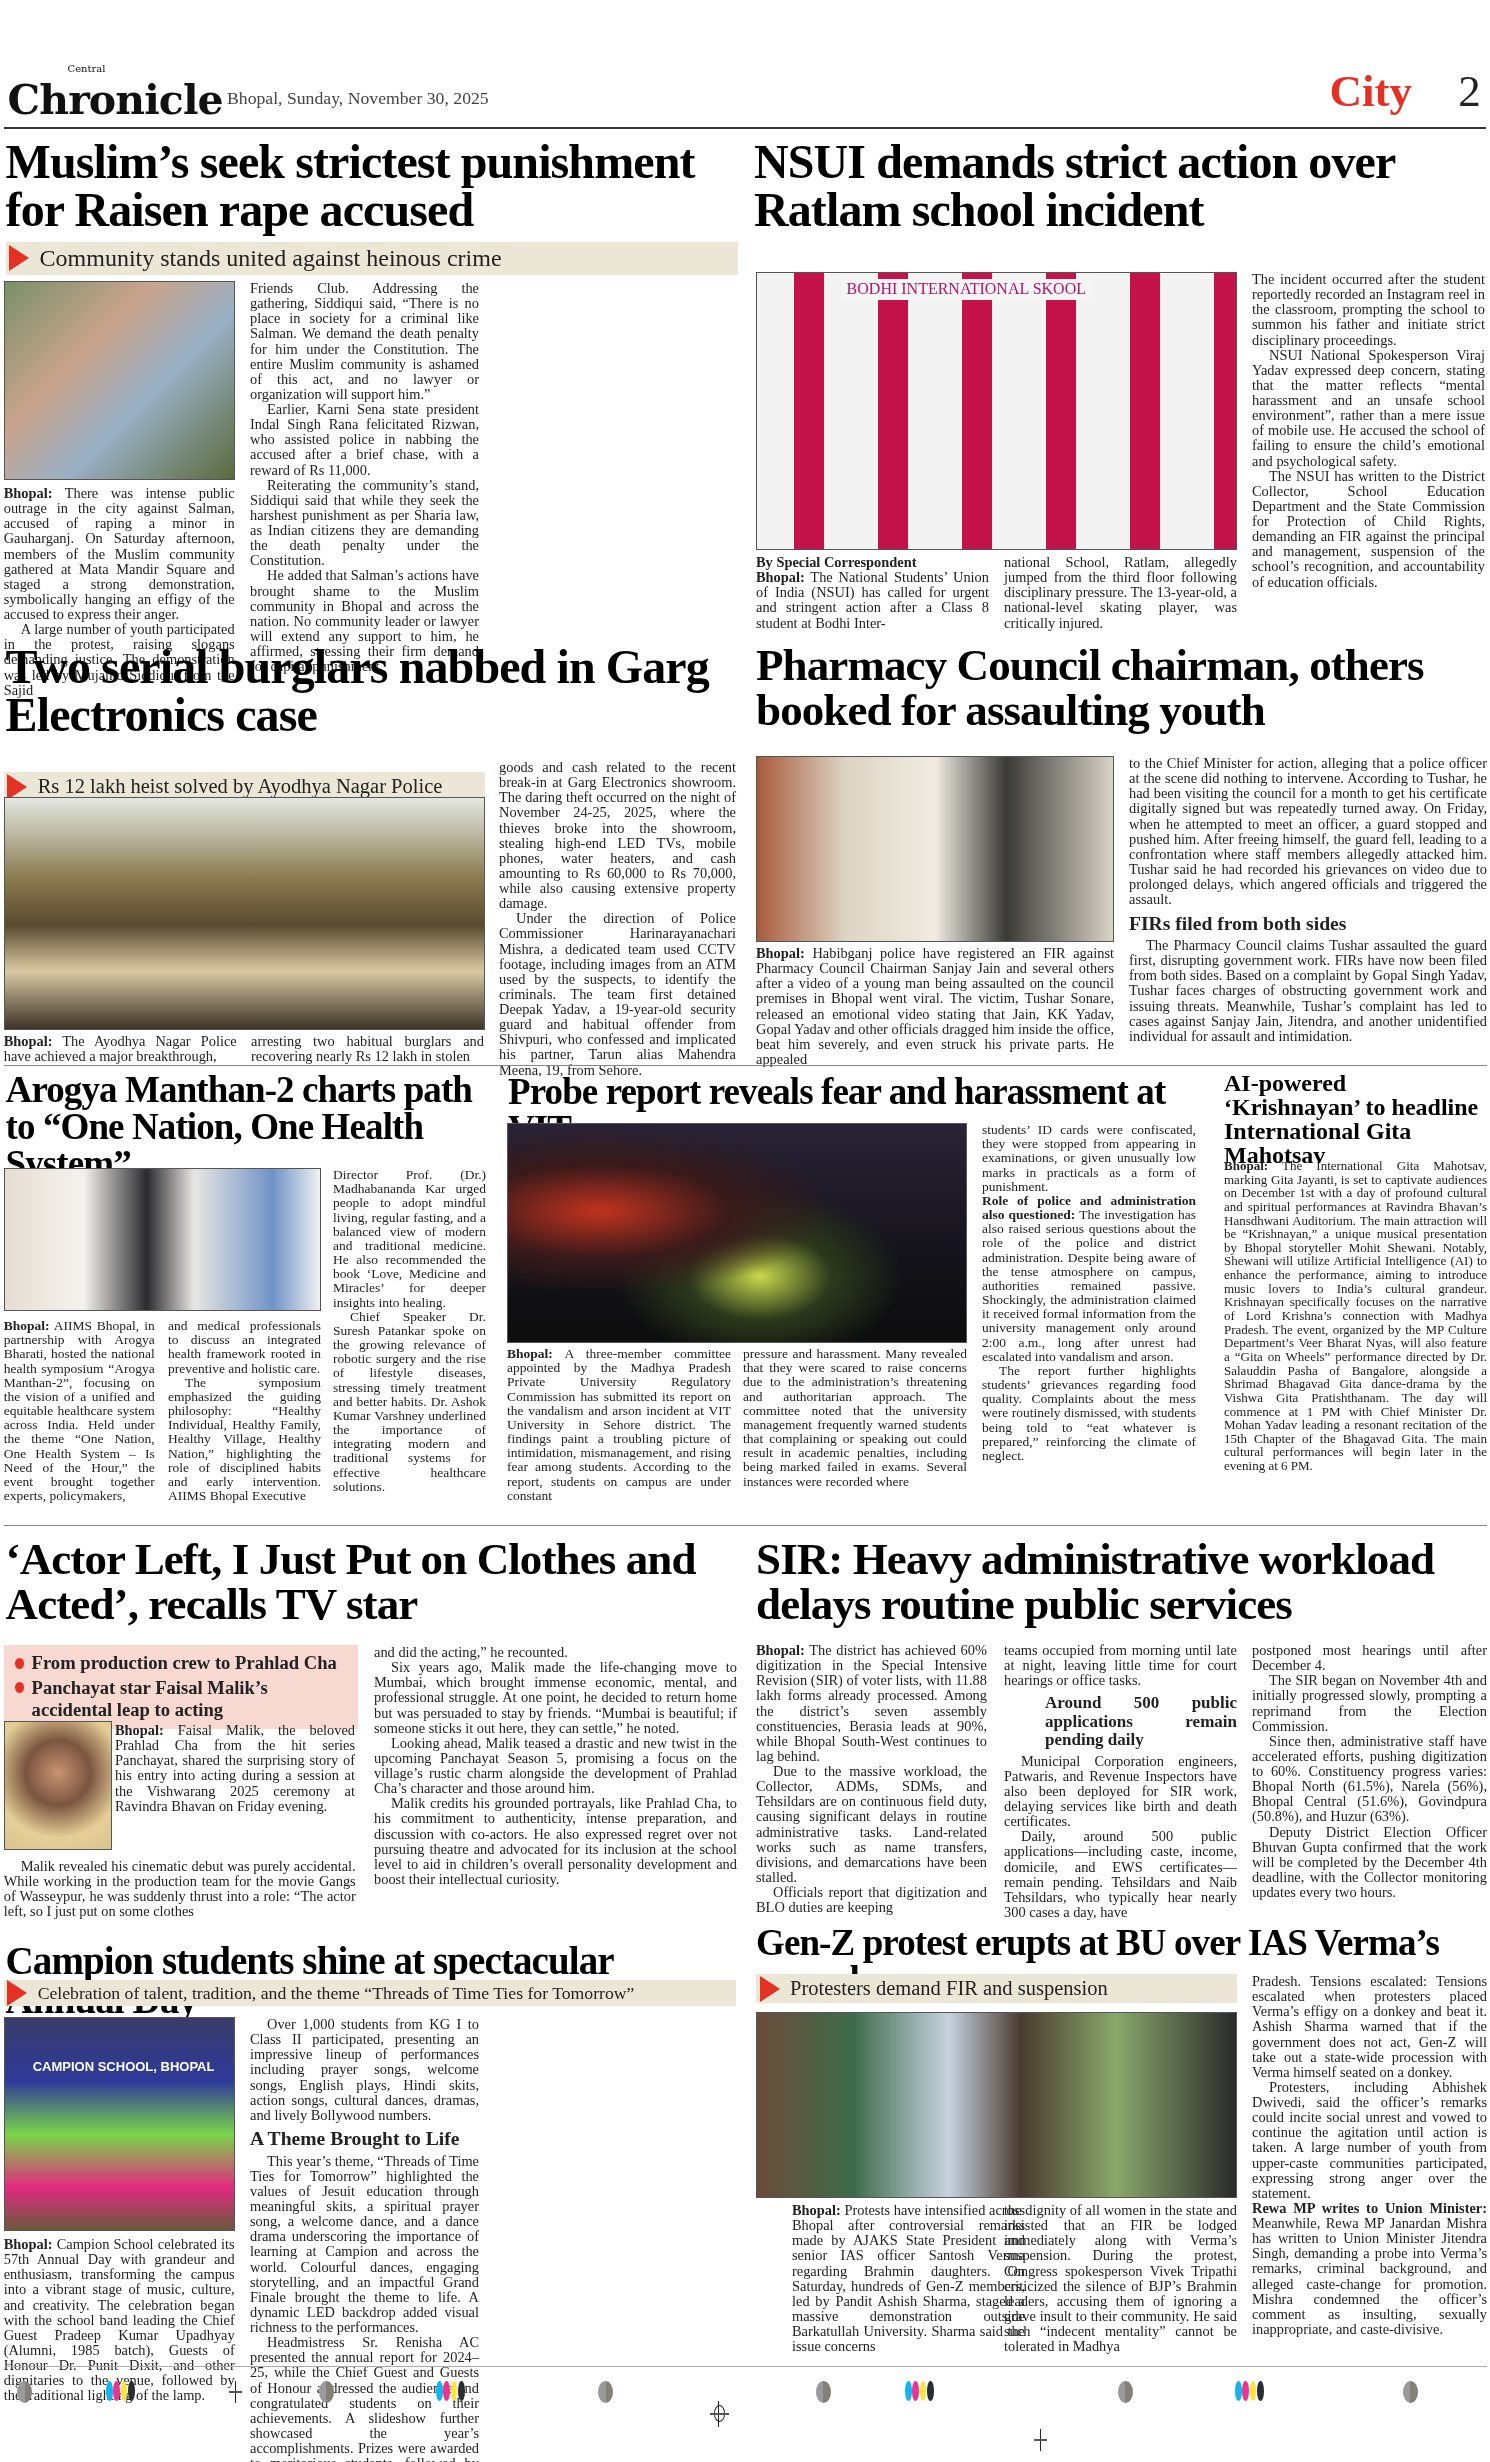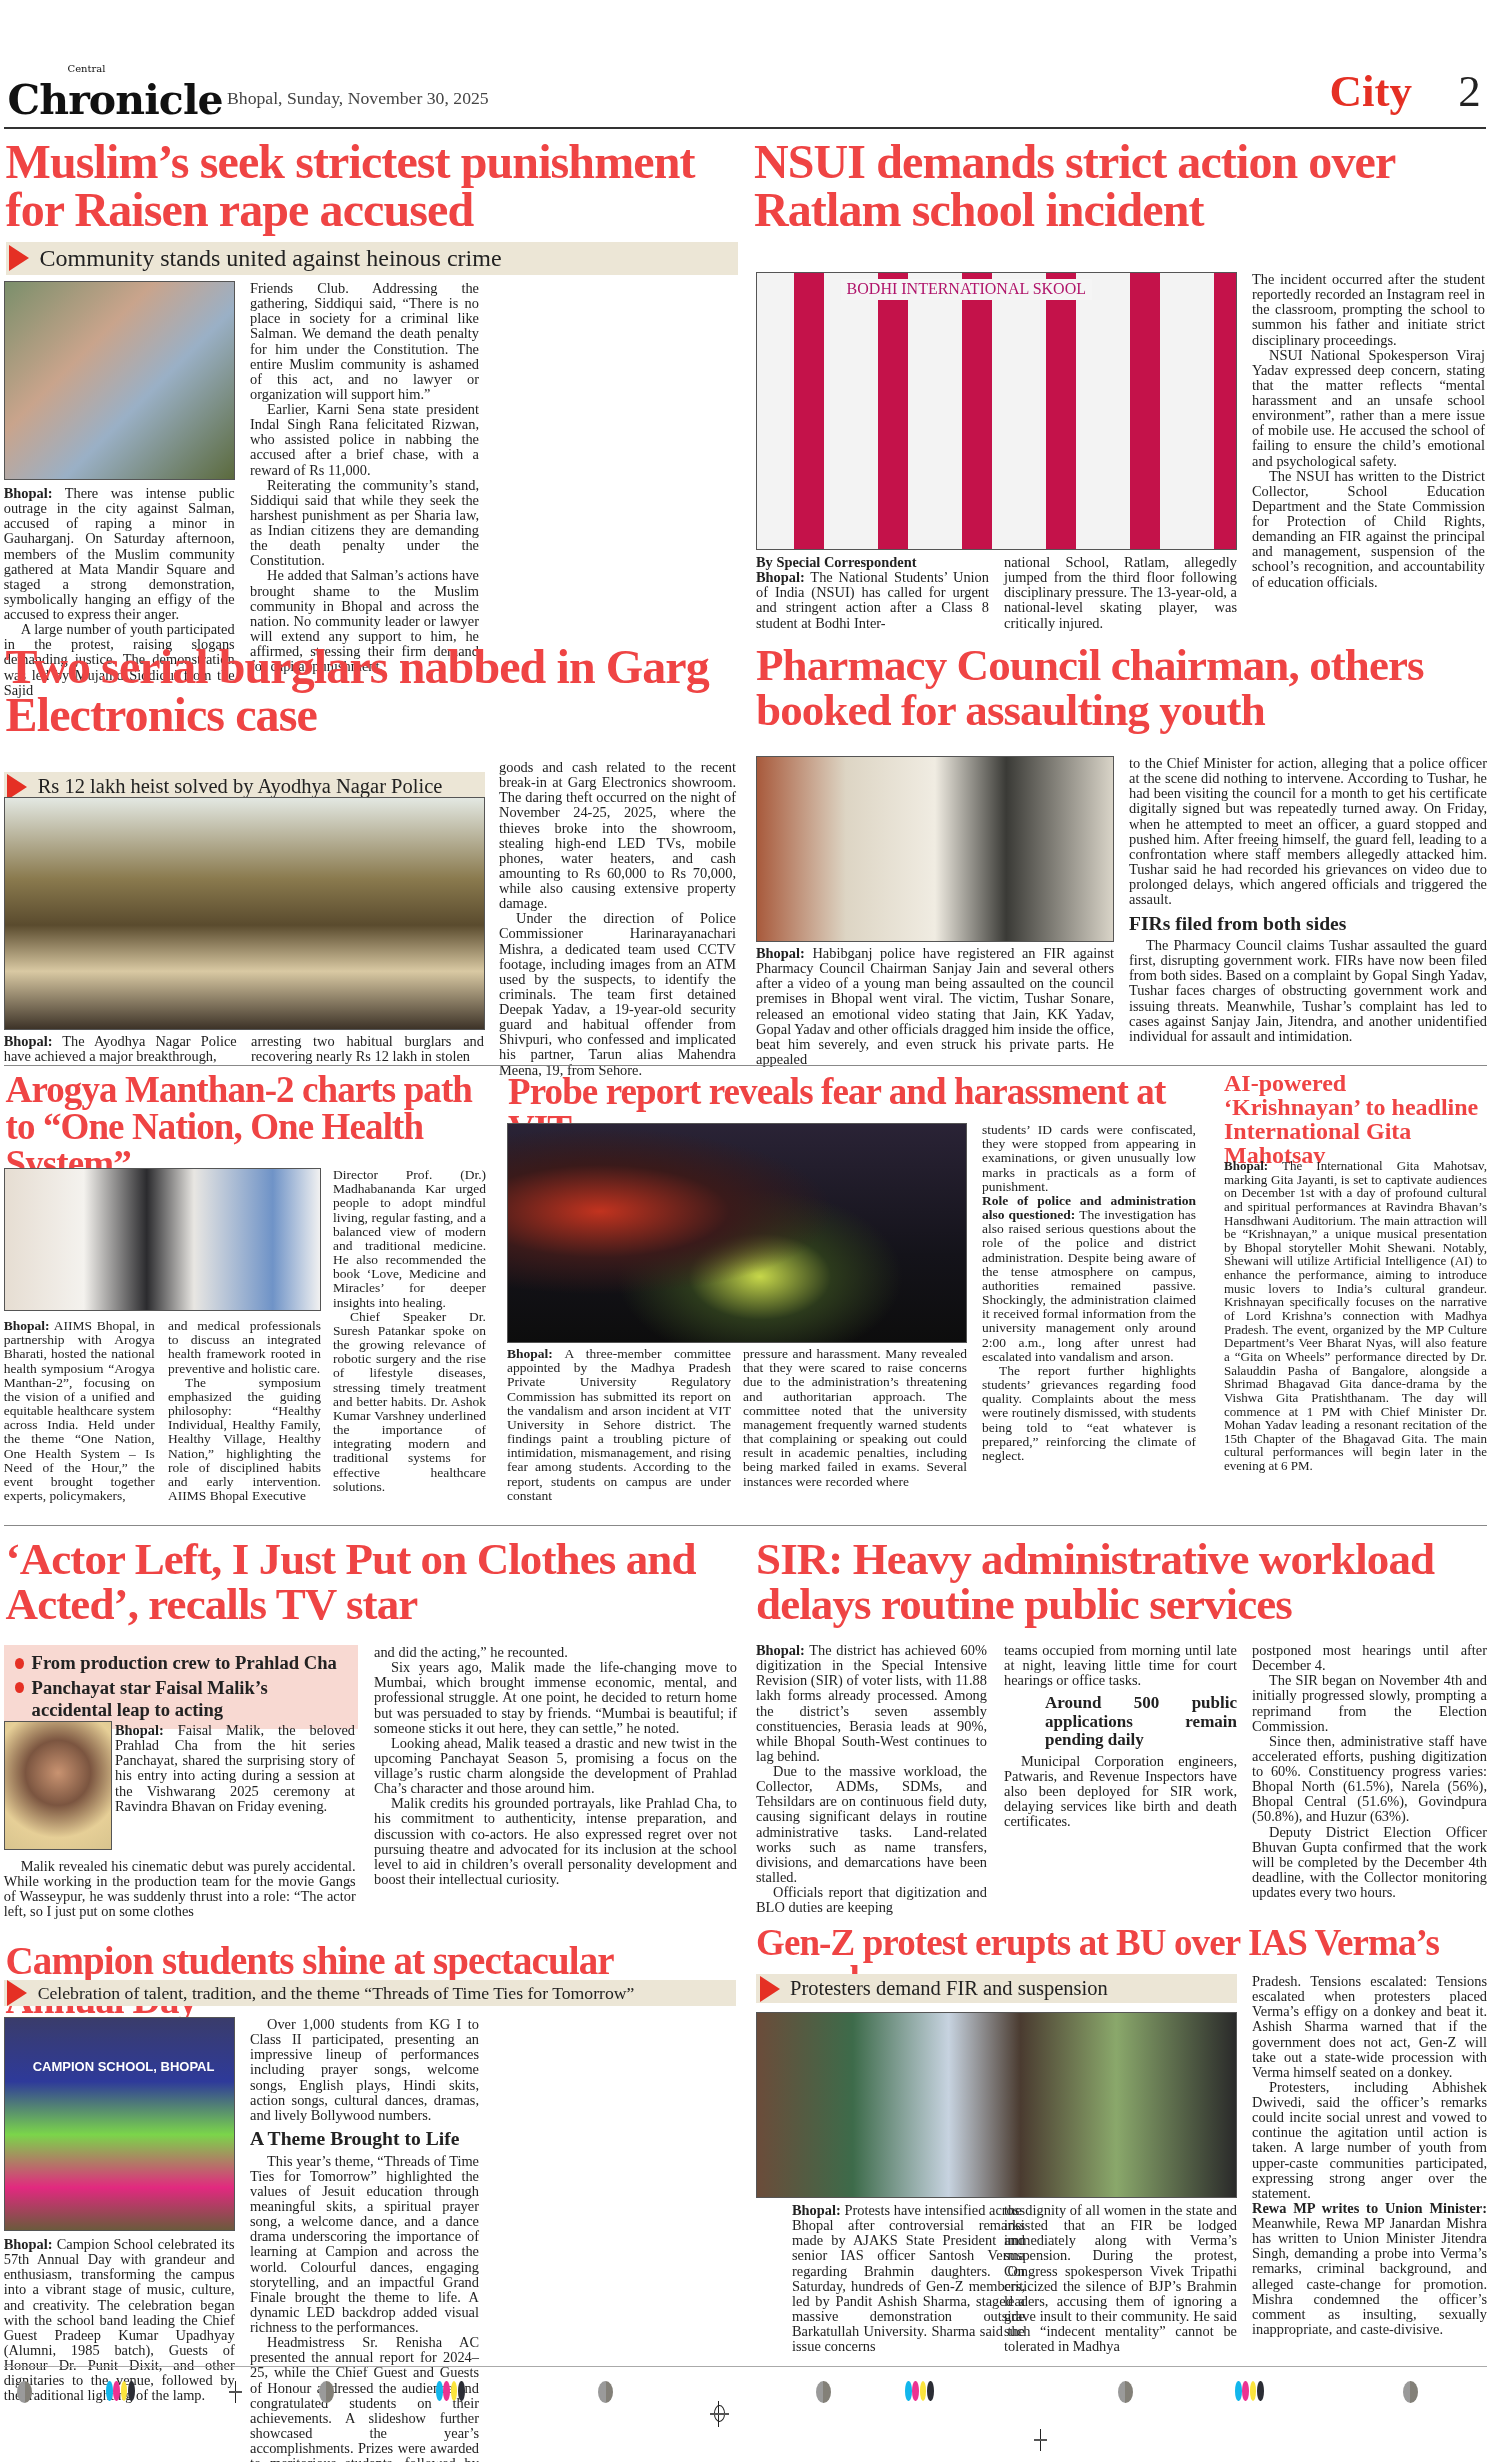--- a/index.html
+++ b/index.html
@@ -8,21 +8,21 @@
 
   .masthead { position: absolute; left: 0; top: 56px; width: 1490px; height: 71px; }
   .logo { position: absolute; left: 7.5px; top: 11.2px; font-family: "DejaVu Serif", serif; font-weight: bold; font-size: 41px; letter-spacing: -0.9px; color: #111; line-height: 1; }
   .logo-small { position: absolute; left: 60px; top: -3.7px; font-size: 10px; font-weight: normal; letter-spacing: 0; }
   .dateline { position: absolute; left: 227px; top: 32px; font-family: "Liberation Serif", serif; font-size: 17.7px; color: #444; }
   .section-name { position: absolute; right: 78px; top: 9.3px; font-family: "Liberation Serif", serif; font-weight: bold; font-size: 45px; color: #e53024; }
   .page-num { position: absolute; right: 9.3px; top: 9.3px; font-family: "Liberation Serif", serif; font-size: 45px; color: #222; }
   .masthead-rule { position: absolute; left: 3.7px; right: 3.7px; top: 71px; height: 1.9px; background: #333; }
 
   .story { position: absolute; }
-  .headline { font-family: "Liberation Serif", serif; font-weight: bold; color: #ef4444; line-height: 1.0; letter-spacing: -0.9px; }
+  .headline { font-family: "Liberation Serif", serif; font-weight: bold; color: #000000; line-height: 1.0; letter-spacing: -0.9px; }
   .h-xl { font-size: 48px; }
   .h-lg { font-size: 45px; }
   .h-md { font-size: 37px; }
   .h-sm { font-size: 24px; letter-spacing: 0; }
   .kicker { background: #ece6d6; font-family: "Liberation Serif", serif; font-size: 24px; color: #222; padding: 1.9px 7.5px 1.9px 34px; position: relative; line-height: 1.25; }
   .kicker .tri { position: absolute; left: 3.7px; top: 50%; transform: translateY(-50%); width: 0; height: 0; border-top: 13px solid transparent; border-bottom: 13px solid transparent; border-left: 20.5px solid #e53024; }
   .kicker-small { font-size: 20.5px; }
   .bullet-box { background: #f8d9d2; padding: 5.6px 9.3px; }
   .bullet-item { font-family: "Liberation Serif", serif; font-weight: bold; font-size: 18.6px; line-height: 1.2; padding-left: 18.6px; position: relative; margin: 1.9px 0; }
   .bullet-item .dot { position: absolute; left: 1.9px; top: 5.6px; width: 9.3px; height: 11.2px; border-radius: 50%; background: #e53024; }
@@ -203,20 +203,21 @@
 </div>
 <div class="body-text" style="left:756px;top:1643px;width:231px;">
   <p class="first"><span class="dl">Bhopal:</span> <span>The district has achieved 60% digitization in the Special Intensive Revision (SIR) of voter lists, with 11.88 lakh forms already processed. Among the district’s seven assembly constituencies, Berasia leads at 90%, while Bhopal South-West continues to lag behind.</span></p>
   <p>Due to the massive workload, the Collector, ADMs, SDMs, and Tehsildars are on continuous field duty, causing significant delays in routine administrative tasks. Land-related works such as name transfers, divisions, and demarcations have been stalled.</p>
   <p>Officials report that digitization and BLO duties are keeping</p>
 </div>
 <div class="body-text" style="left:1004px;top:1643px;width:233px;">
   <p class="first">teams occupied from morning until late at night, leaving little time for court hearings or office tasks.</p>
   <div class="sub" style="font-size:17px;margin-left:41px;">Around 500 public applications remain pending daily</div>
   <p>Municipal Corporation engineers, Patwaris, and Revenue Inspectors have also been deployed for SIR work, delaying services like birth and death certificates.</p>
+  <p>Daily, around 500 public applications—including caste, income, domicile, and EWS certificates—remain pending. Tehsildars and Naib Tehsildars, who typically hear nearly 300 cases a day, have</p>
 </div>
 <div class="body-text" style="left:1252px;top:1643px;width:235px;">
   <p class="first">postponed most hearings until after December 4.</p>
   <p>The SIR began on November 4th and initially progressed slowly, prompting a reprimand from the Election Commission.</p>
   <p>Since then, administrative staff have accelerated efforts, pushing digitization to 60%. Constituency progress varies: Bhopal North (61.5%), Narela (56%), Bhopal Central (51.6%), Govindpura (50.8%), and Huzur (63%).</p>
   <p>Deputy District Election Officer Bhuvan Gupta confirmed that the work will be completed by the December 4th deadline, with the Collector monitoring updates every two hours.</p>
 </div>
 
 <div class="story" style="left:5.6px;top:1941px;width:732px;">
   <div class="headline h-md" style="font-size:39px;">Campion students shine at spectacular Annual Day</div>

